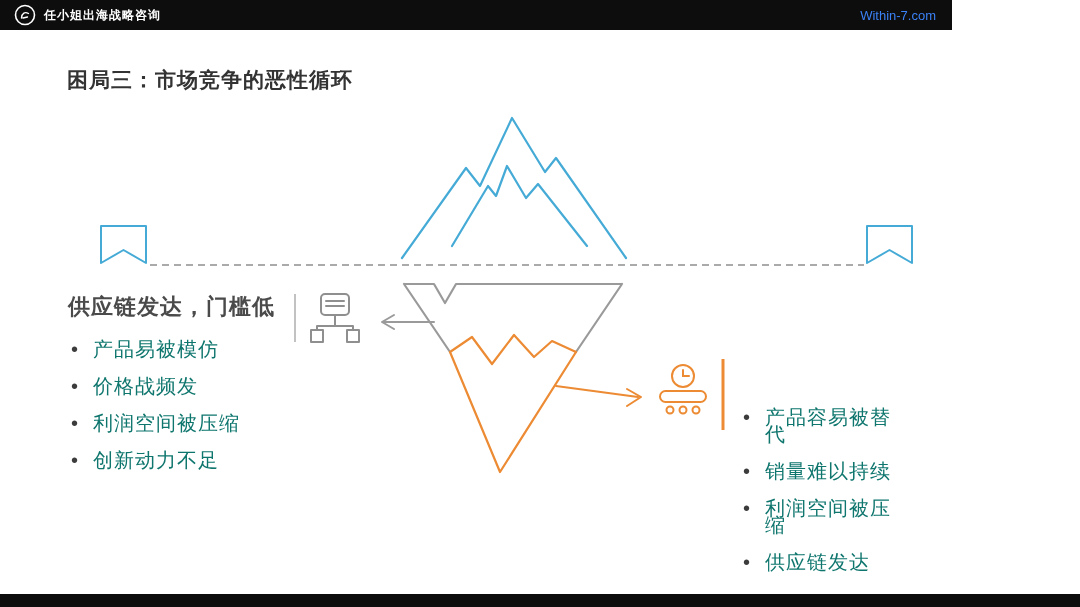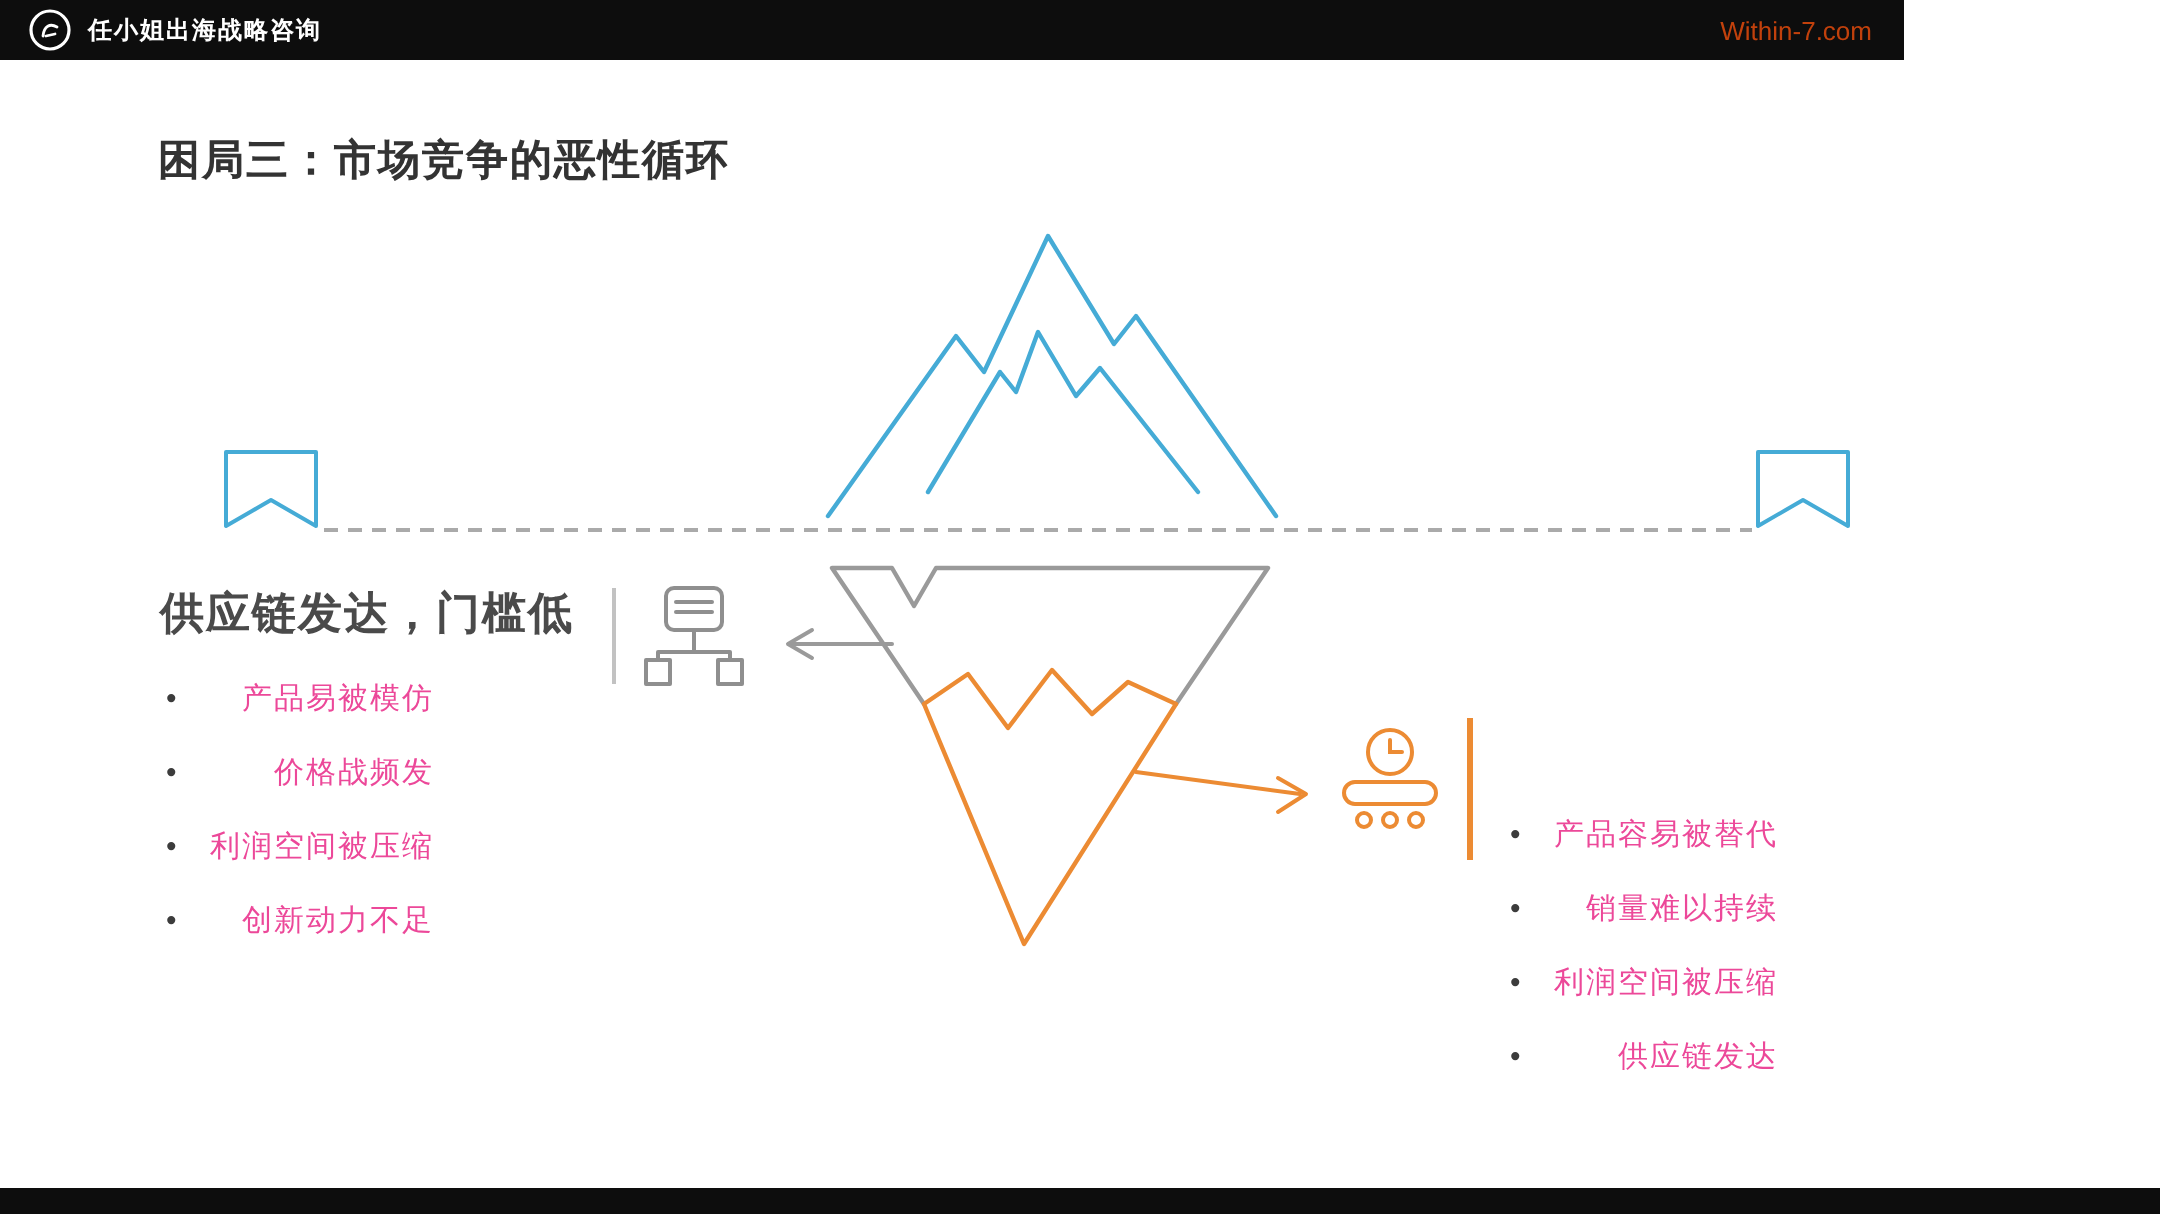--- a/index.html
+++ b/index.html
@@ -7,42 +7,42 @@
     width:1080px;height:607px;position:relative;background:#ffffff;
     font-family:"Liberation Sans","DejaVu Sans",sans-serif;overflow:hidden;
   }
   
   .topbar{
     position:absolute;top:0;left:0;width:952px;height:30px;background:#0d0d0d;
     display:flex;align-items:center;color:#fff;
   }
   .topbar .logo{margin-left:14px;width:22px;height:22px;flex:0 0 auto;}
   .topbar .brand{margin-left:8px;font-size:12px;font-weight:bold;letter-spacing:1px;}
-  .topbar .site{margin-left:auto;margin-right:16px;font-size:13px;color:#c2410c;}
+  .topbar .site{margin-left:auto;margin-right:16px;font-size:13px;color:#3b82f6;}
   
   .bottombar{position:absolute;left:0;bottom:0;width:1080px;height:13px;background:#0d0d0d;}
   
-  .content{position:absolute;top:30px;left:16px;width:888px;height:564px;background:#fff;}
+  .content{position:absolute;top:30px;left:4px;width:888px;height:564px;background:#fff;}
   .slide-title{
     position:absolute;left:63px;top:36px;font-size:21px;font-weight:bold;color:#333;
     letter-spacing:1px;
   }
   .diagram{position:absolute;left:0;top:0;}
   .h-left{
     position:absolute;left:64px;top:262px;font-size:22px;font-weight:bold;color:#4a4a4a;
     letter-spacing:1px;
   }
   .h-right{
     position:absolute;left:733px;top:342px;font-size:18px;font-weight:bold;color:#E8872F;
     letter-spacing:1px;
   }
   ul.bullets{list-style:none;margin:0;padding:0;position:absolute;}
   ul.bullets li{
-    position:relative;padding-left:25px;font-size:15px;color:#ec4899;line-height:17px;
-    margin-bottom:20px;letter-spacing:1px;text-align:right;
+    position:relative;padding-left:25px;font-size:20px;color:#0f766e;line-height:17px;
+    margin-bottom:20px;letter-spacing:1px;
   }
   ul.bullets li::before{content:"•";position:absolute;left:3px;top:0;color:#3c3c3c;}
   .list-left{left:64px;top:311px;}
   .list-right{left:736px;top:379px;}
   .footer-text{
     position:absolute;left:0;top:523px;width:1080px;text-align:center;
     font-size:23px;font-weight:bold;color:#2b2b2b;letter-spacing:2px;
   }
 </style>
 </head>

